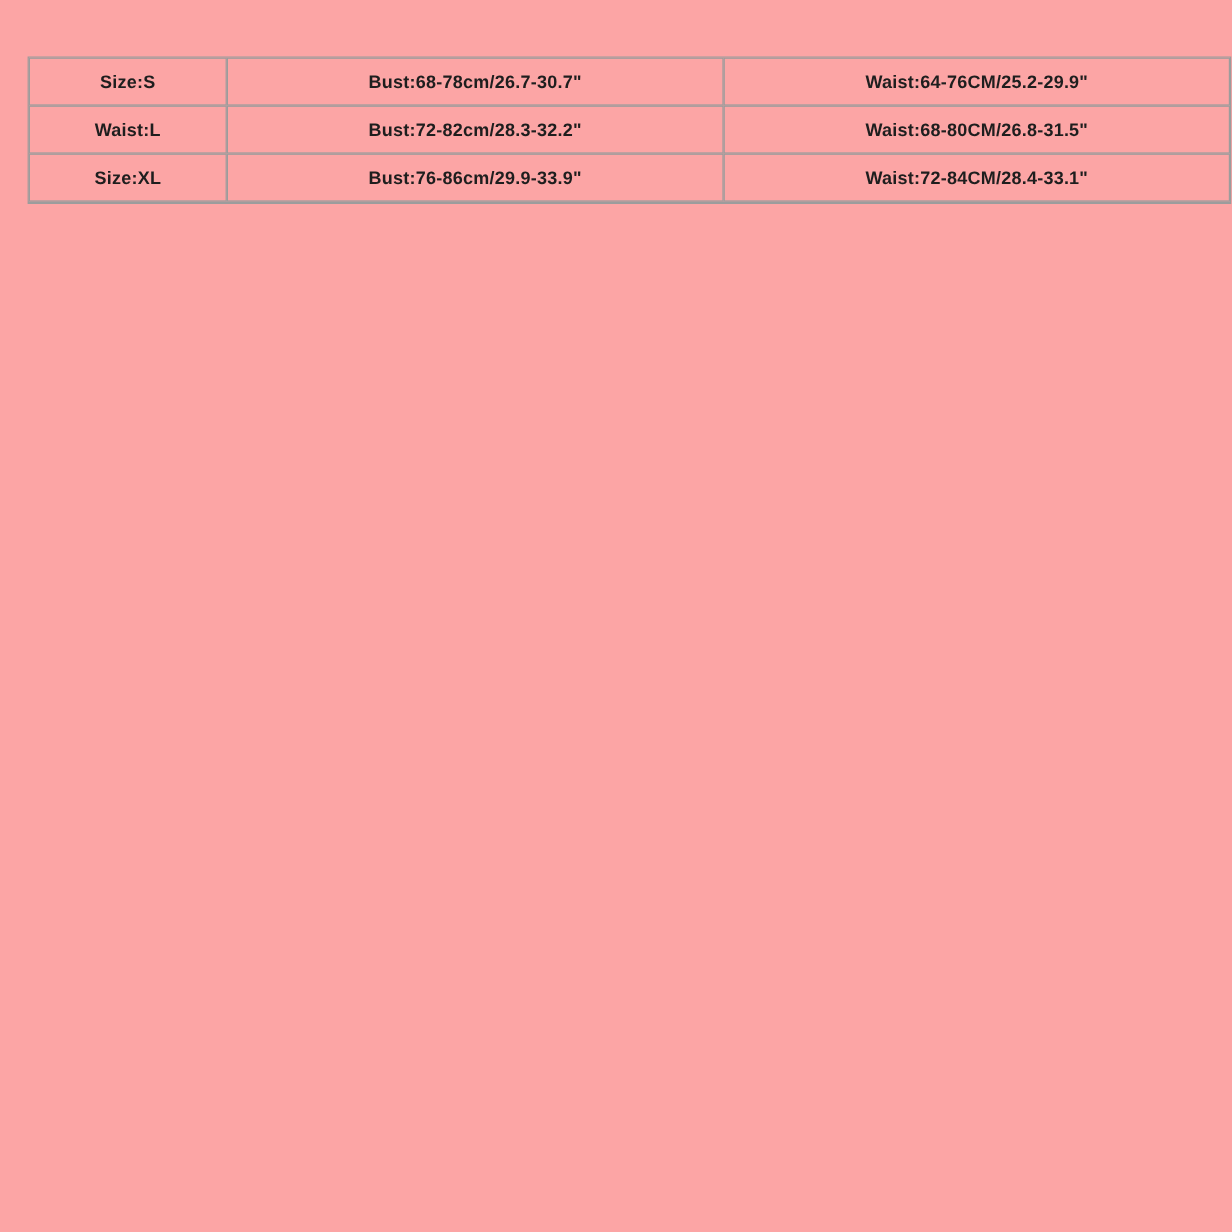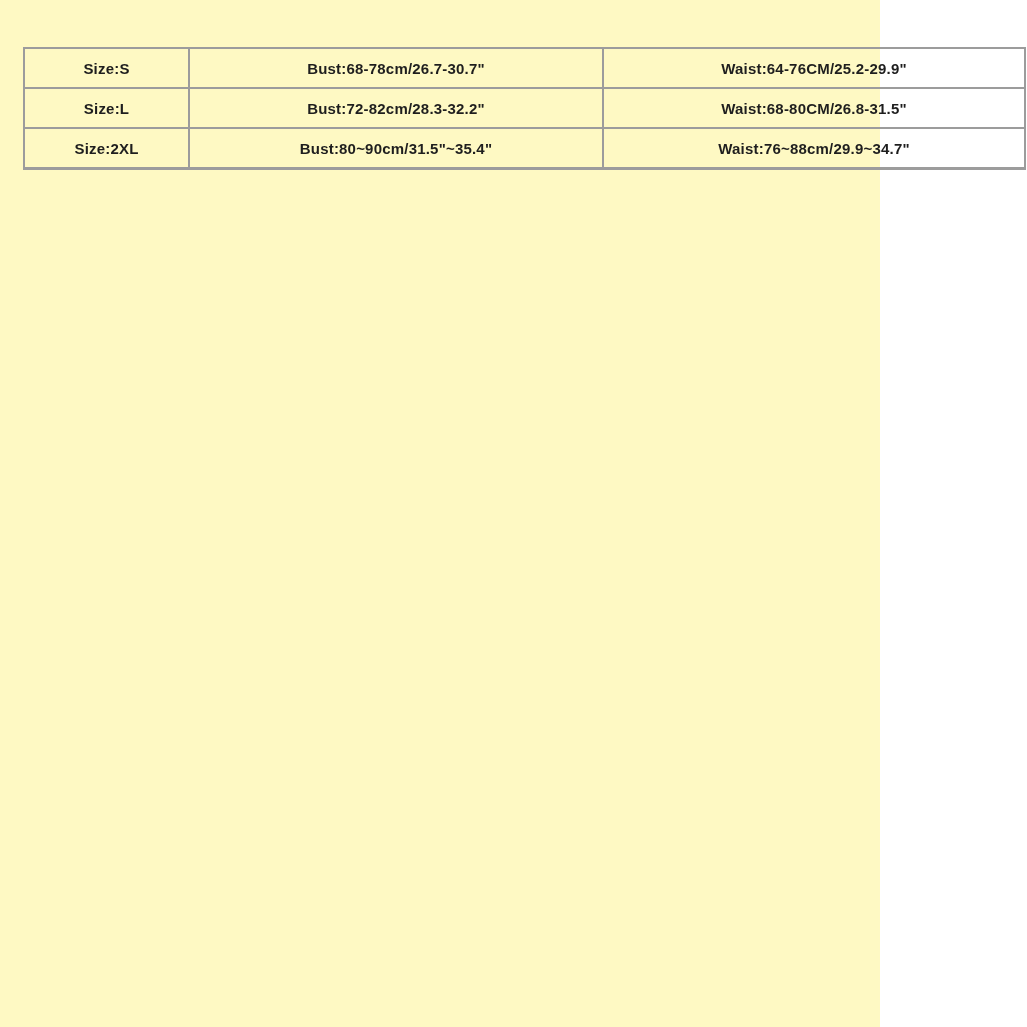--- a/index.html
+++ b/index.html
@@ -6,23 +6,23 @@
     margin: 0;
     padding: 0;
     background: #ffffff;
     width: 1027px;
     height: 1027px;
     overflow: hidden;
     font-family: "Liberation Sans", sans-serif;
   }
   .page {
     position: relative;
-    width: 880px;
+    width: 1027px;
     height: 1027px;
-    background: #fef9c3;
+    background: #fca5a5;
   }
   table.size-chart {
     position: absolute;
     left: 23px;
     top: 47px;
     width: 981px;
     border-collapse: separate;
     border-spacing: 0;
     border: 1px solid #9c9c9c;
     border-bottom-width: 2px;
@@ -50,24 +50,24 @@
 
 <div class="page">
   <table class="size-chart">
     <tbody>
       <tr>
         <td class="col-size">Size:S</td>
         <td class="col-bust">Bust:68-78cm/26.7-30.7"</td>
         <td class="col-waist">Waist:64-76CM/25.2-29.9"</td>
       </tr>
       <tr>
-        <td class="col-size">Size:L</td>
+        <td class="col-size">Waist:L</td>
         <td class="col-bust">Bust:72-82cm/28.3-32.2"</td>
         <td class="col-waist">Waist:68-80CM/26.8-31.5"</td>
       </tr>
       <tr>
-        <td class="col-size">Size:2XL</td>
-        <td class="col-bust">Bust:80~90cm/31.5"~35.4"</td>
-        <td class="col-waist">Waist:76~88cm/29.9~34.7"</td>
+        <td class="col-size">Size:XL</td>
+        <td class="col-bust">Bust:76-86cm/29.9-33.9"</td>
+        <td class="col-waist">Waist:72-84CM/28.4-33.1"</td>
       </tr>
     </tbody>
   </table>
 </div>
 
 </body></html>

